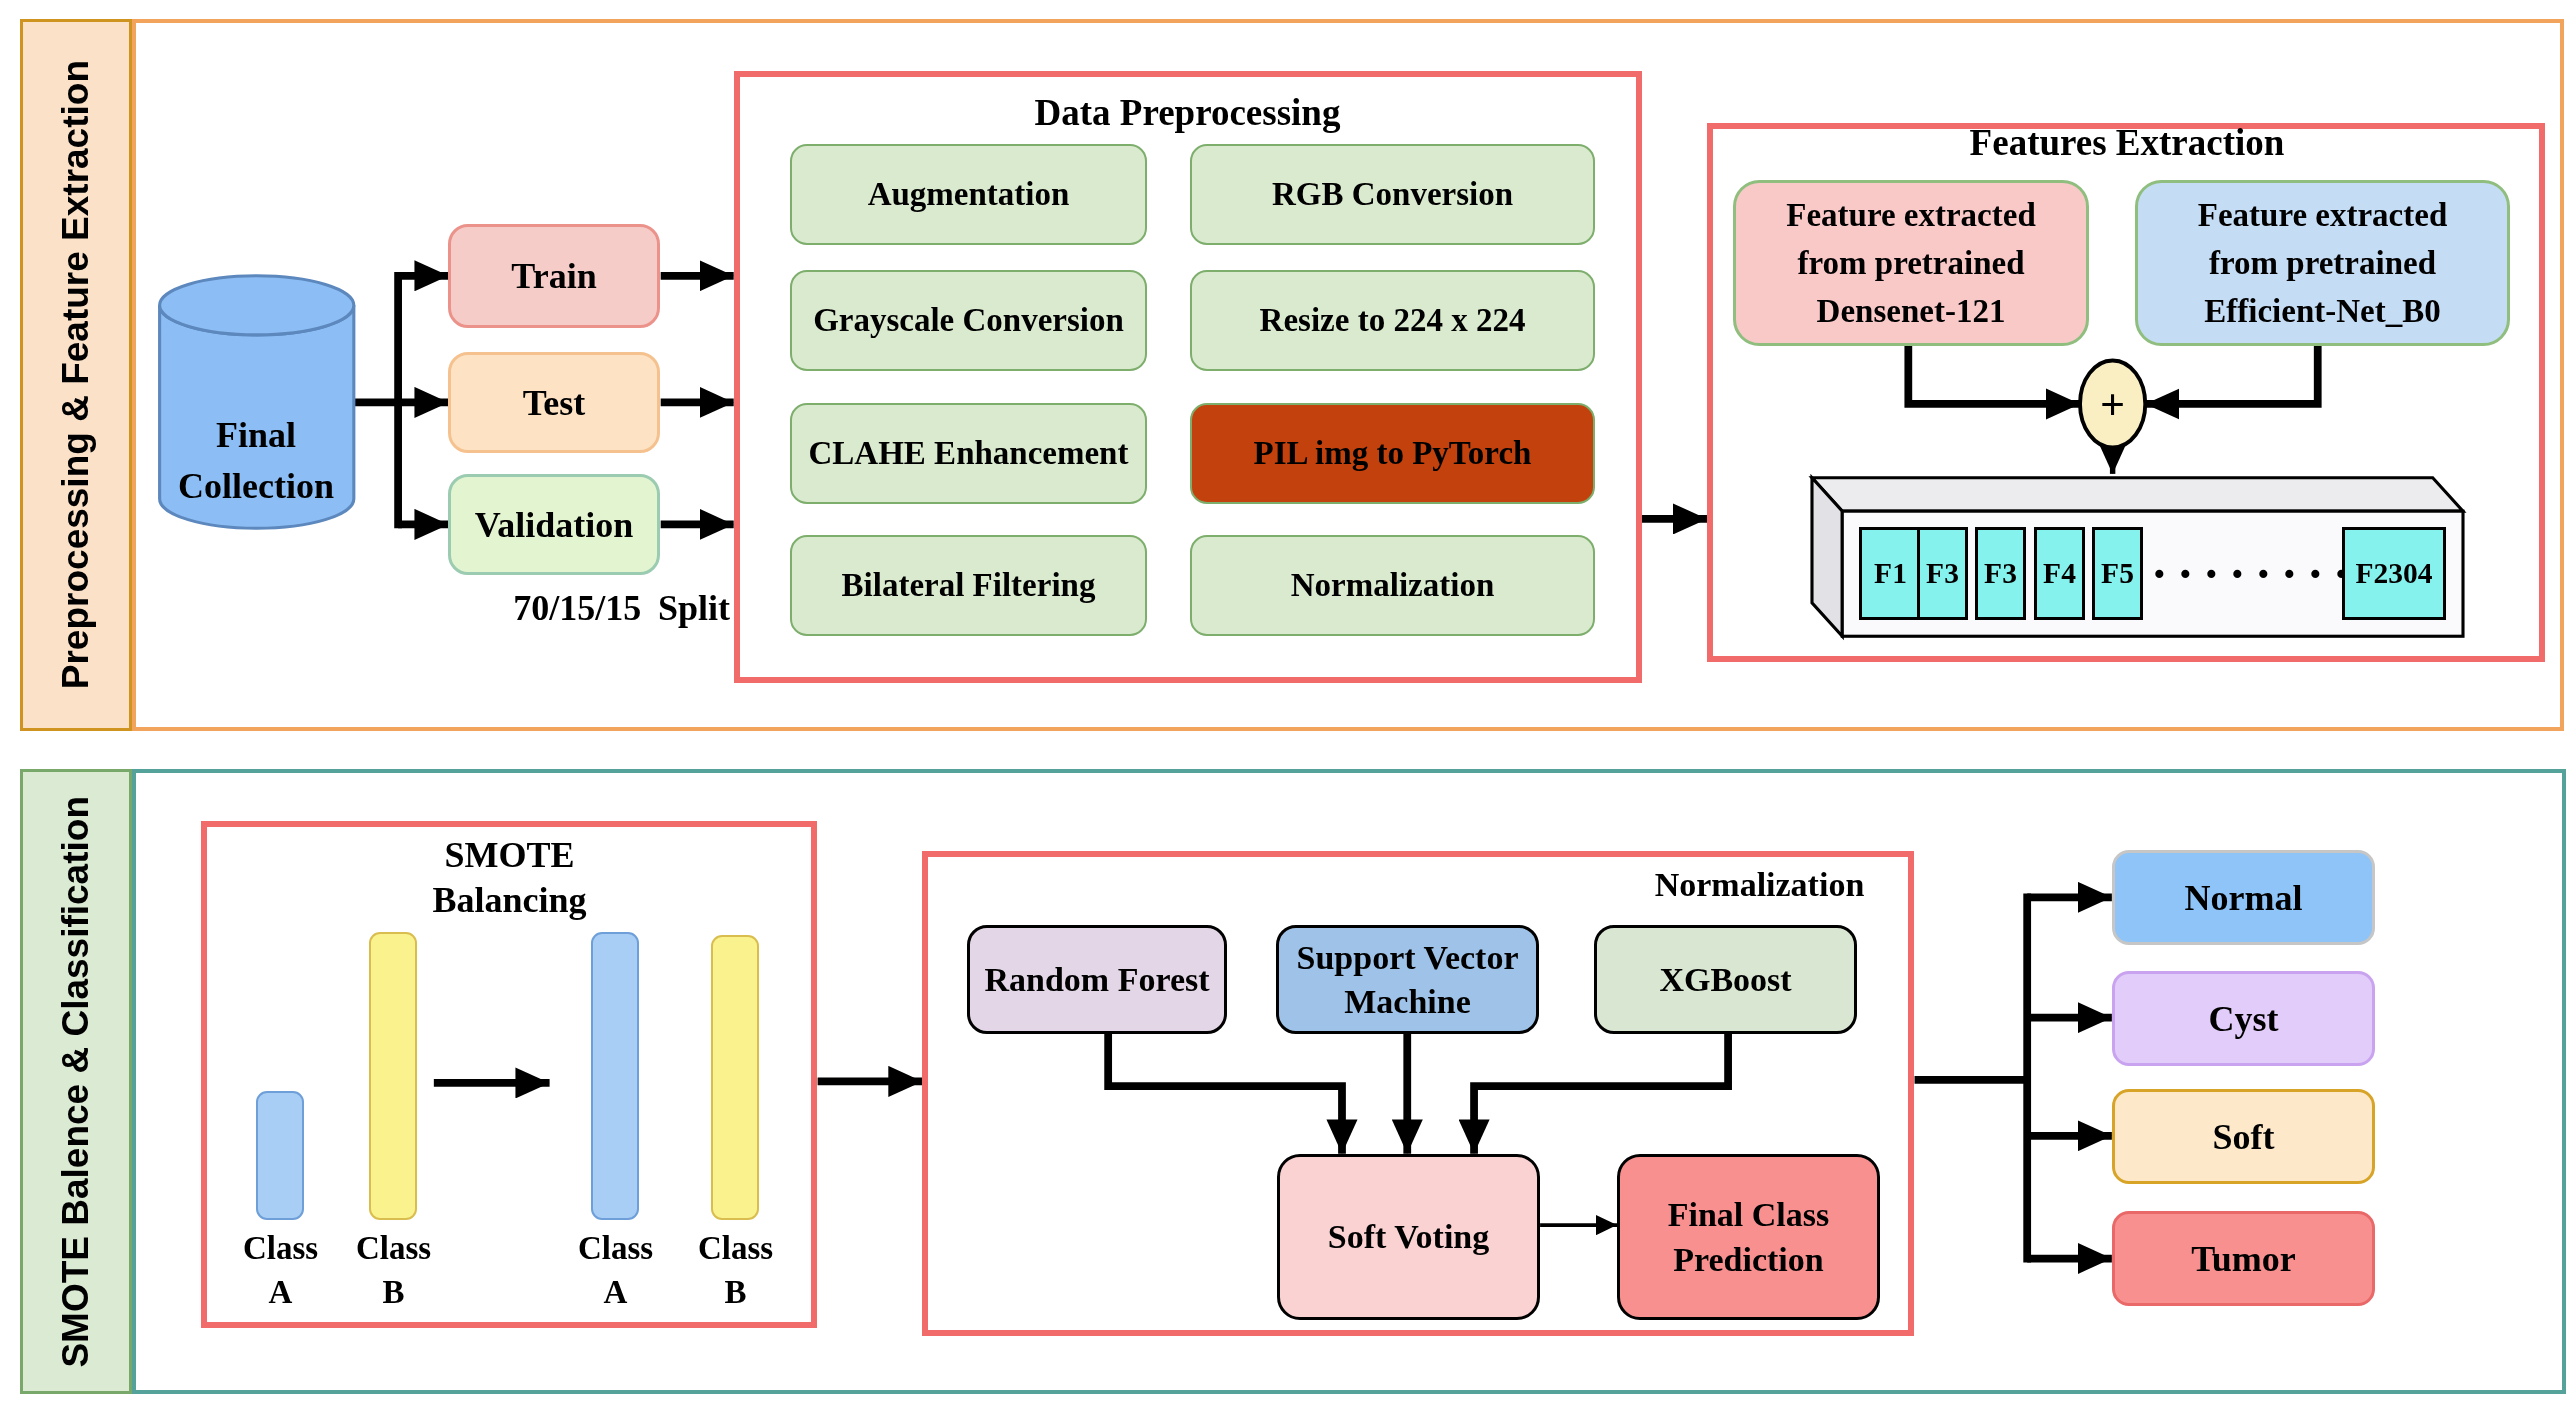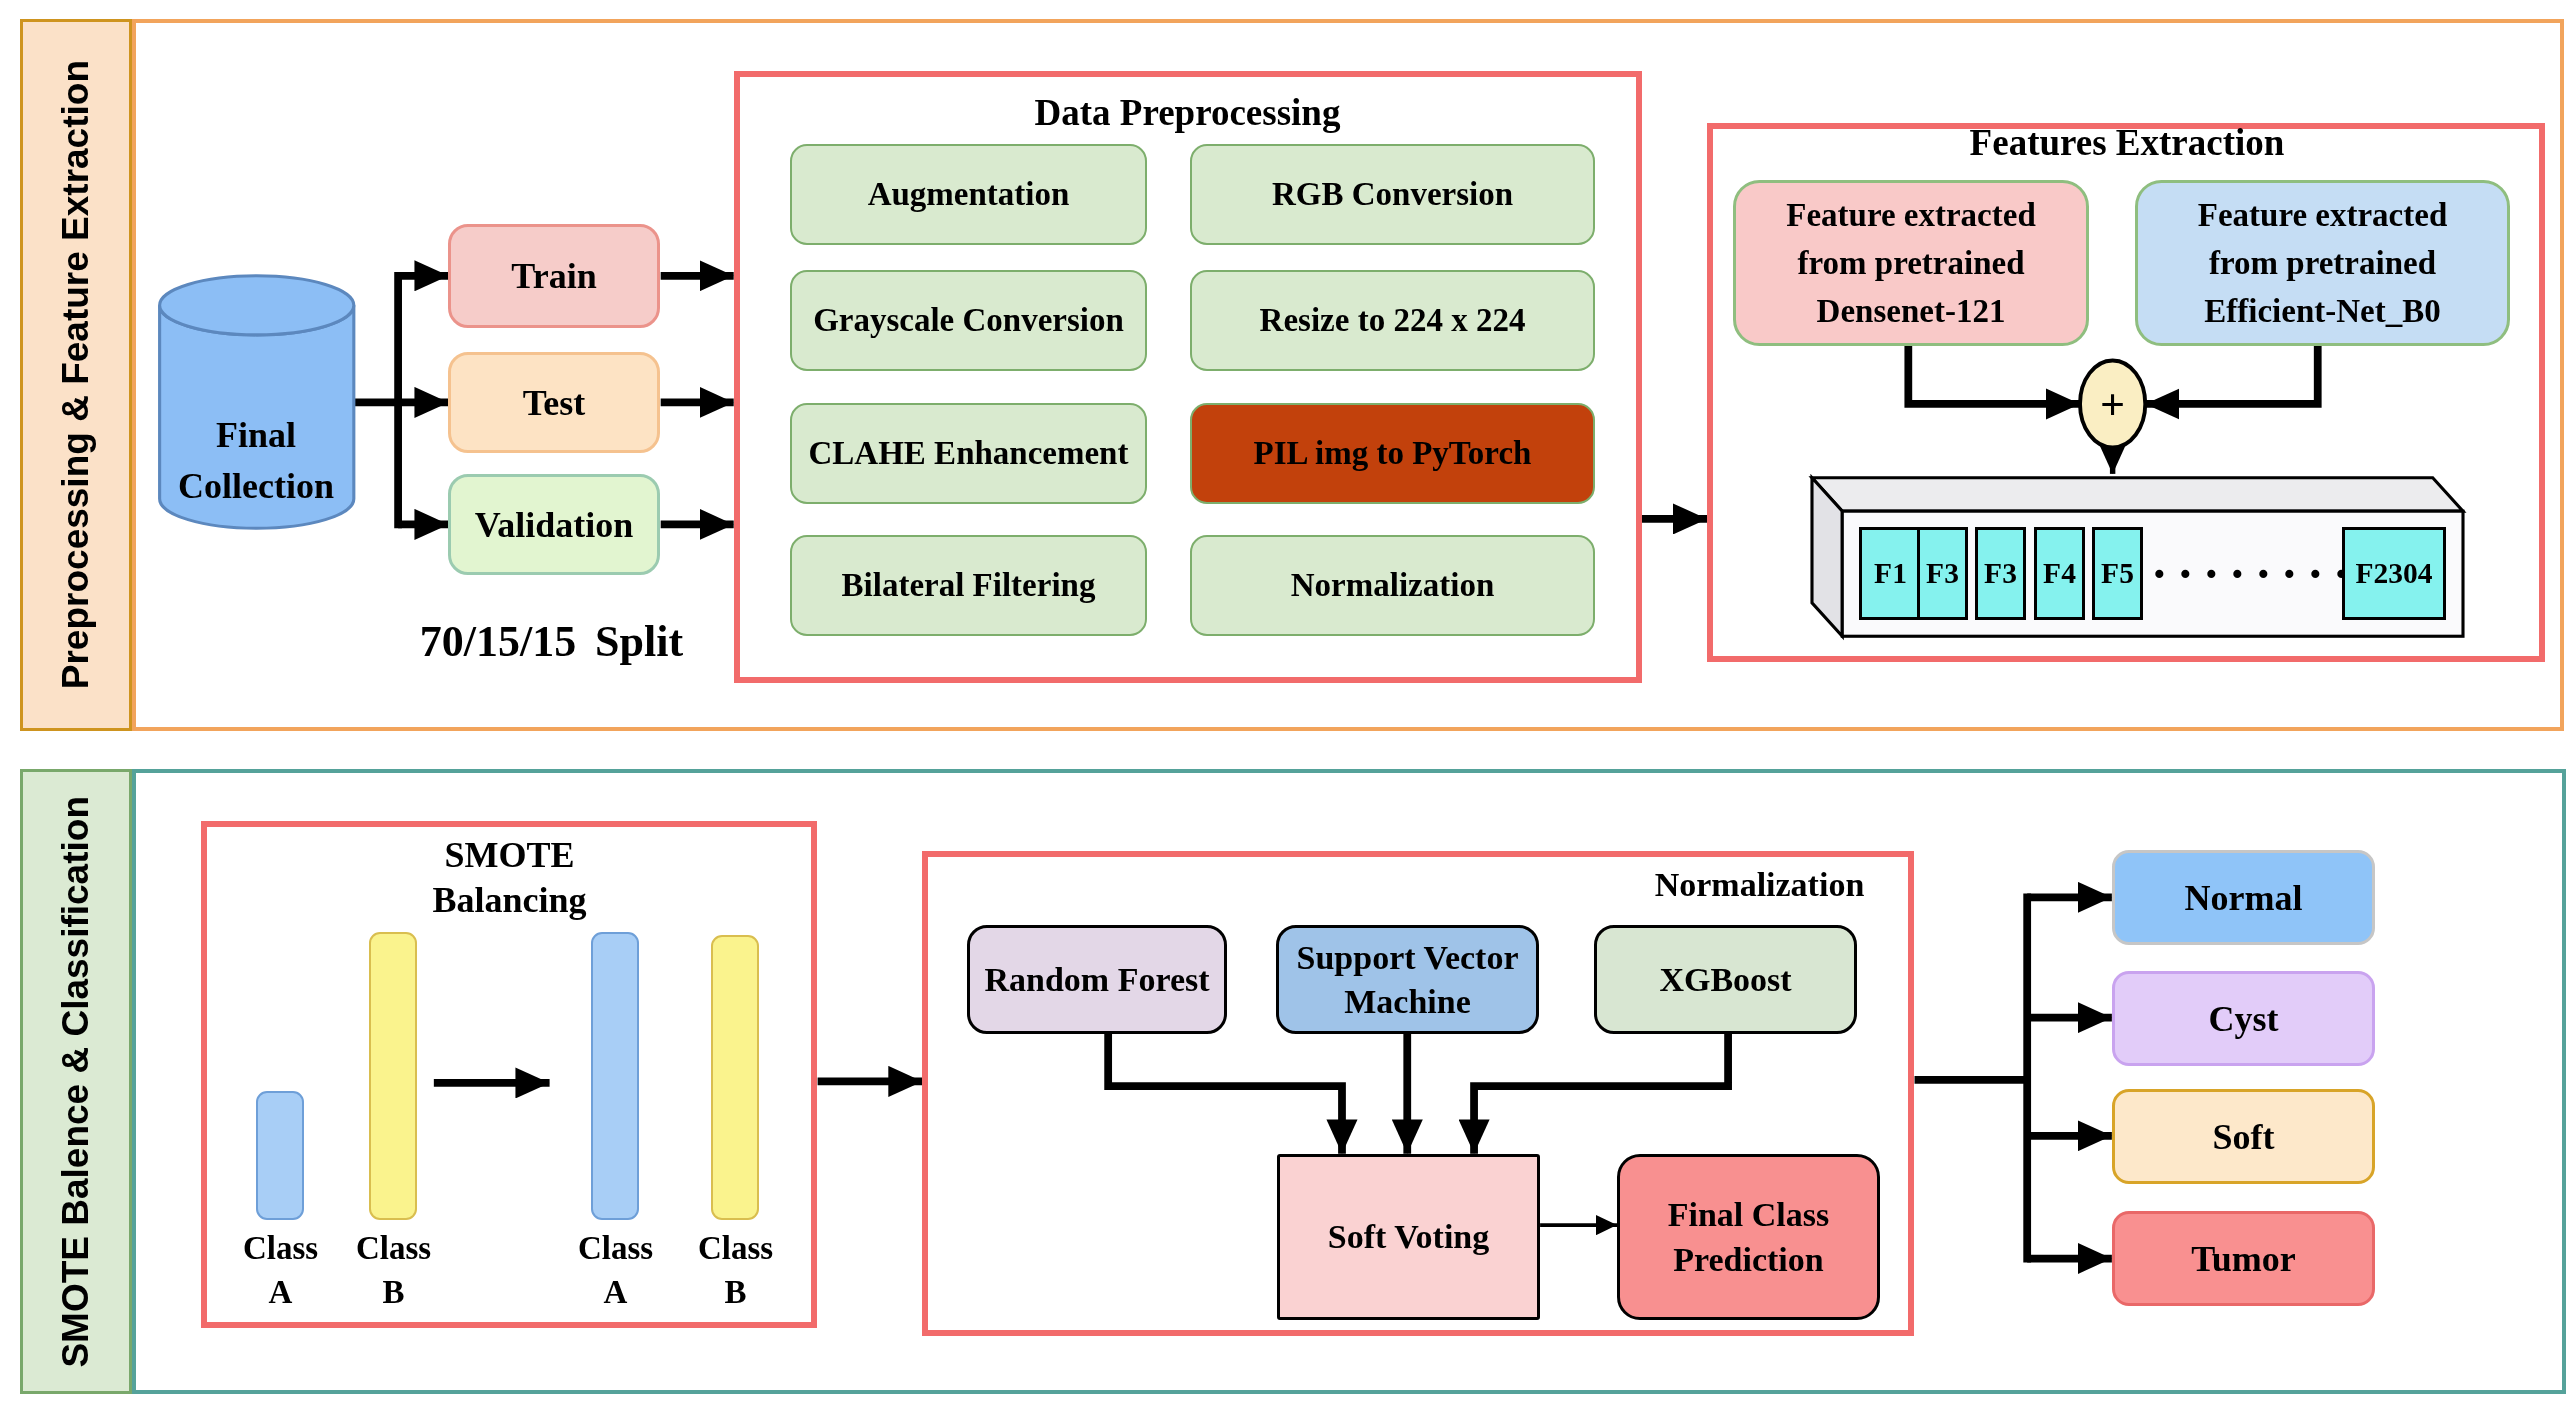--- a/index.html
+++ b/index.html
@@ -91,21 +91,21 @@
 
   <div class="box serif" style="left:448px;top:224px;width:212px;height:104px;background:#F6CCC9;border:3.1px solid #EB938B;border-radius:20px;font-size:36px;">
     <span>Train</span>
   </div>
   <div class="box serif" style="left:448px;top:352px;width:212px;height:101px;background:#FDE3C4;border:3.1px solid #F5C28F;border-radius:20px;font-size:36px;">
     <span>Test</span>
   </div>
   <div class="box serif" style="left:448px;top:474px;width:212px;height:101px;background:#E2F5D0;border:3.1px solid #9BCBB0;border-radius:20px;font-size:36px;">
     <span>Validation</span>
   </div>
-  <div class="lbl serif" style="left:373px;top:619px;width:357px;height:44px;font-size:44px;word-spacing:7.8px;">
+  <div class="lbl serif" style="left:373px;top:586px;width:357px;height:44px;font-size:36px;word-spacing:7.8px;justify-content:flex-end;">
     <span>70/15/15  Split</span>
   </div>
 
   <div class="panel" style="left:734px;top:71px;width:908px;height:612px;border:6.2px solid #F26B6B;"></div>
   <div class="lbl serif" style="left:889px;top:90px;width:597px;height:45px;font-size:37px;">
     <span>Data Preprocessing</span>
   </div>
 
   <div class="box serif" style="left:790px;top:144px;width:357px;height:101px;background:#D9EACF;border:2.3px solid #7DAE6C;border-radius:17px;font-size:33px;">
     <span>Augmentation</span>
@@ -221,21 +221,21 @@
     <span>Random Forest</span>
   </div>
   <div class="box serif" style="left:1276px;top:925px;width:263px;height:109px;background:#9FC3E8;border:3.1px solid #000;border-radius:20px;font-size:34px;line-height:44px;">
     <div>Support Vector</div>
     <div>Machine</div>
   </div>
   <div class="box serif" style="left:1594px;top:925px;width:263px;height:109px;background:#D8E6D2;border:3.1px solid #000;border-radius:20px;font-size:34px;">
     <span>XGBoost</span>
   </div>
 
-  <div class="box serif" style="left:1277px;top:1154px;width:263px;height:166px;background:#FAD2D2;border:3.1px solid #000;border-radius:3px;font-size:34px;">
+  <div class="box serif" style="left:1277px;top:1154px;width:263px;height:166px;background:#FAD2D2;border:3.1px solid #000;border-radius:23px;font-size:34px;">
     <span>Soft Voting</span>
   </div>
   <div class="box serif" style="left:1617px;top:1154px;width:263px;height:166px;background:#F89090;border:3.9px solid #000;border-radius:23px;font-size:34px;line-height:45px;">
     <div>Final Class</div>
     <div>Prediction</div>
   </div>
 
   <div class="box serif" style="left:2112px;top:850px;width:263px;height:95px;background:#8FC4F8;border:3.1px solid #C6C6C6;border-radius:17px;font-size:36px;">
     <span>Normal</span>
   </div>

